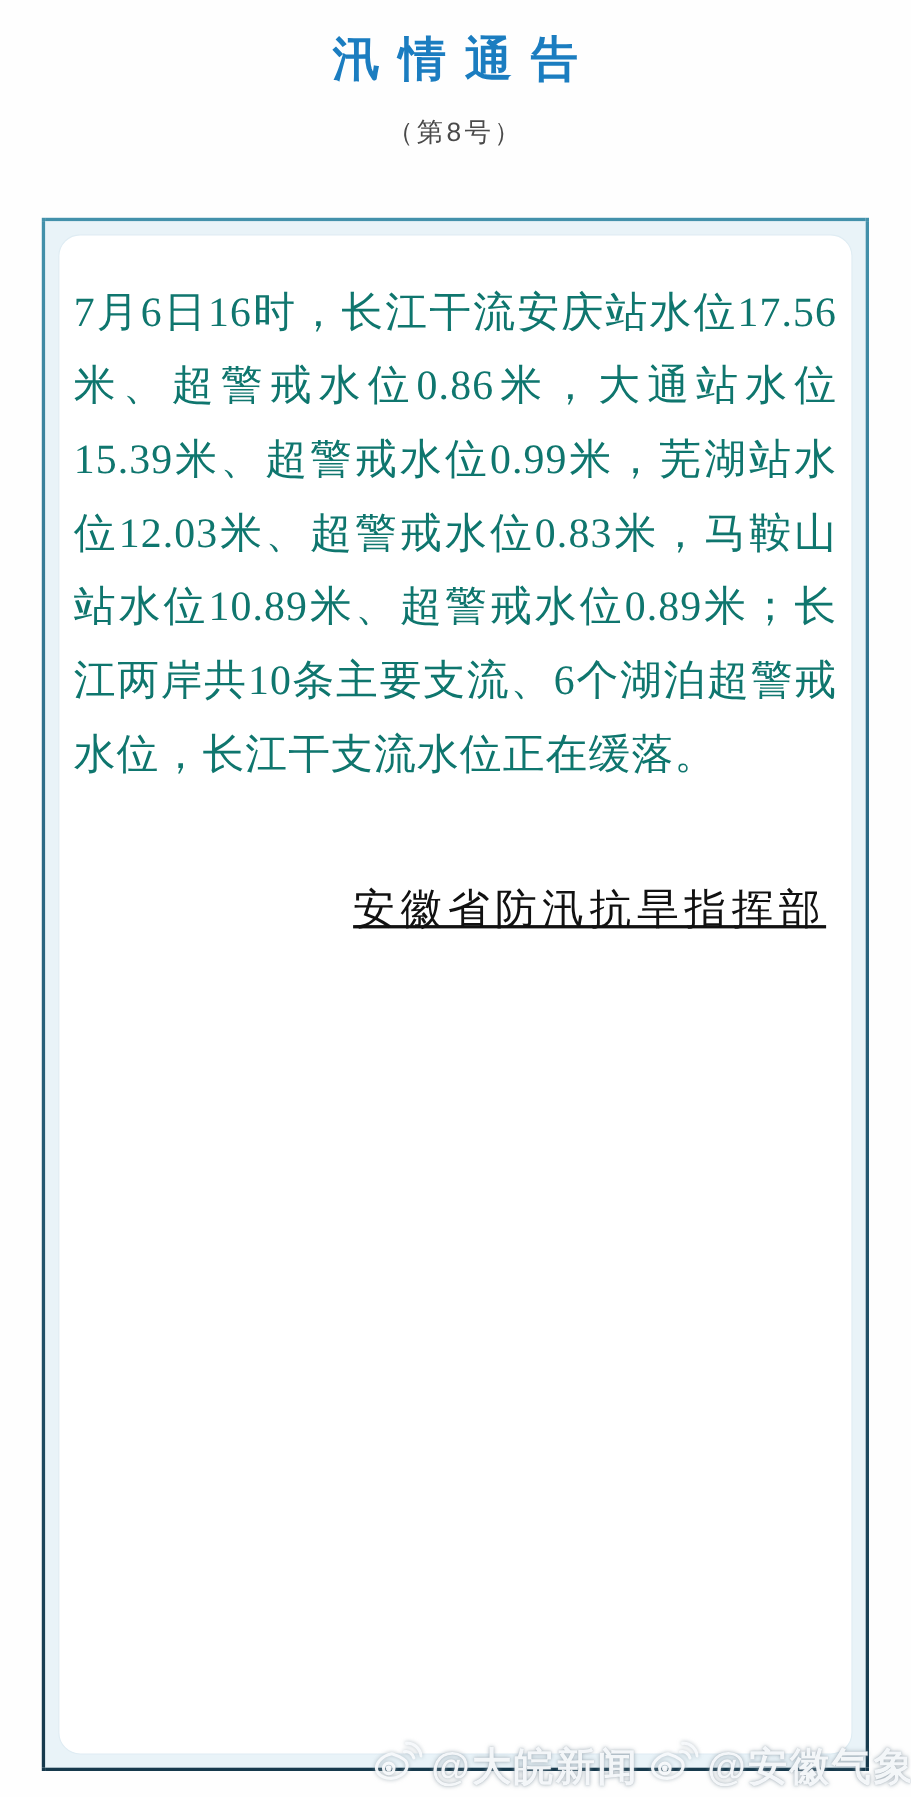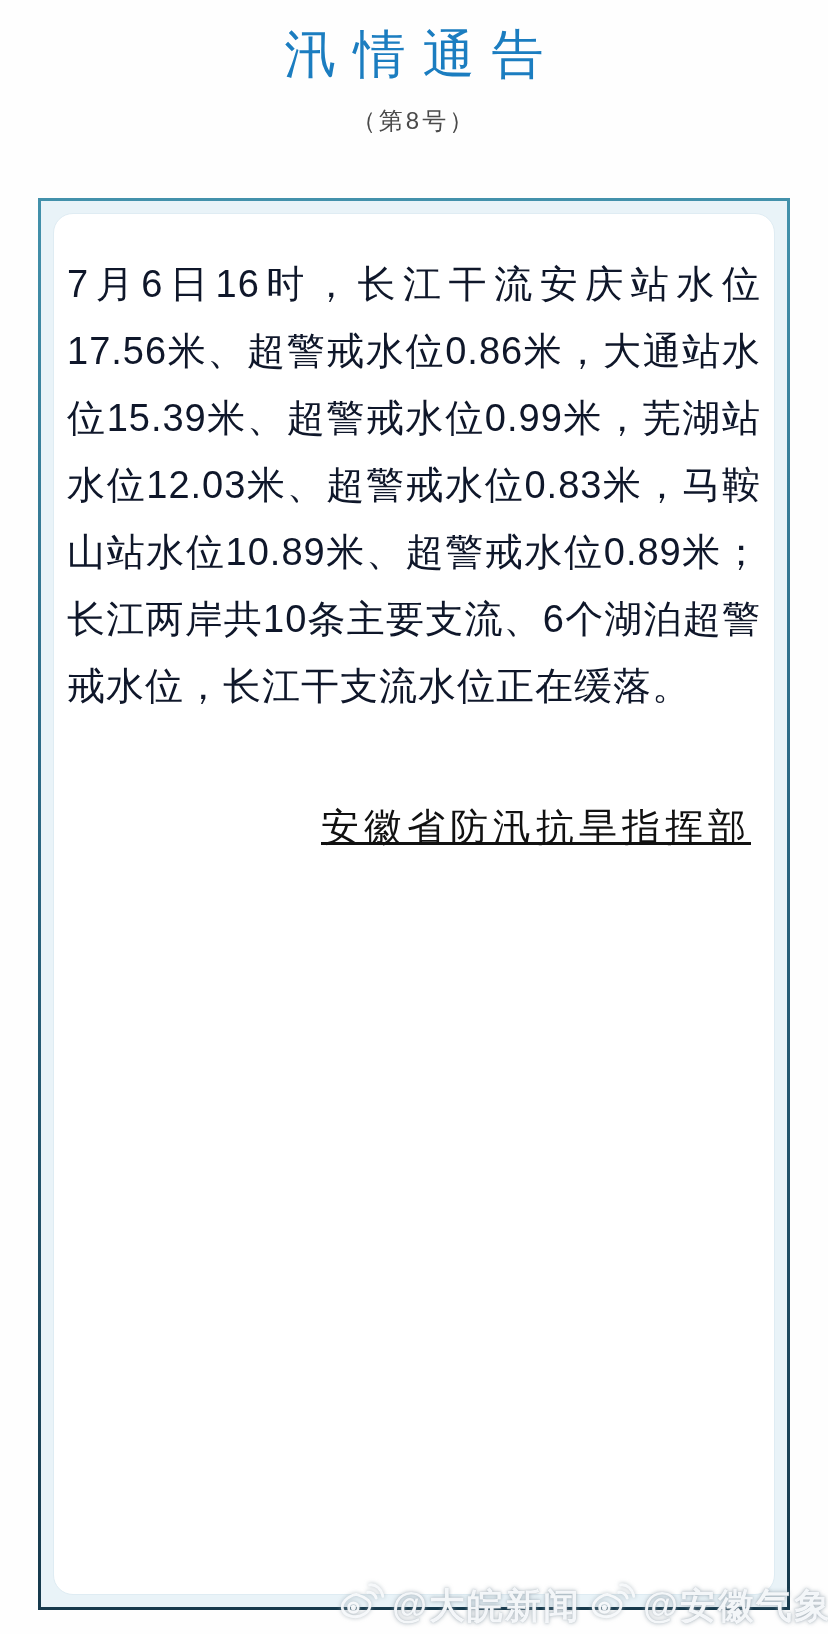--- a/index.html
+++ b/index.html
@@ -11,23 +11,23 @@
   .page {
     position: relative;
     width: 828px; height: 1634px;
     background: #fefefe;
     overflow: hidden;
   }
   .title {
     margin: 0;
     padding-top: 30px;
     text-align: center;
-    font-size: 52px;
+    font-size: 43px;
     line-height: 48px;
-    font-weight: normal;
+    font-weight: bold;
     color: #1b7dc0;
     letter-spacing: 17px;
     text-indent: 17px; 
   }
   .issue {
     margin-top: 22px;
     text-align: center;
     font-size: 24px;
     line-height: 42px;
     color: #4a4a4a;
@@ -49,25 +49,26 @@
     background: #ffffff;
     border: 1px solid #dfecf3;
     border-radius: 20px;
     padding: 37px 13px 0 13px;
     overflow: hidden;
   }
   .body-p {
     margin: 0;
     font-size: 38px;
     line-height: 67px;
-    color: #0f172a;
+    color: #0f766e;
     text-align: justify;
     text-align-last: left;
     text-justify: inter-character;
     letter-spacing: 1px;
+    font-family: Liberation Serif, serif;
   }
   .p2 { margin-top: 66px; }
   .signature {
     margin-top: 74px;
     text-align: right;
     padding-right: 10px;
     font-size: 38px;
     line-height: 67px;
     color: #111111;
     letter-spacing: 5px;

